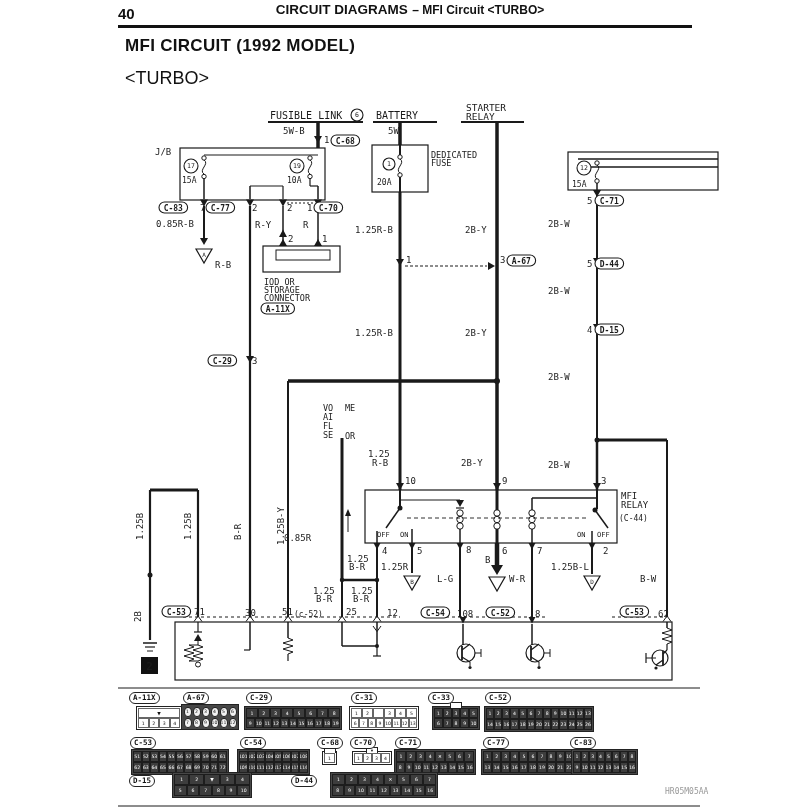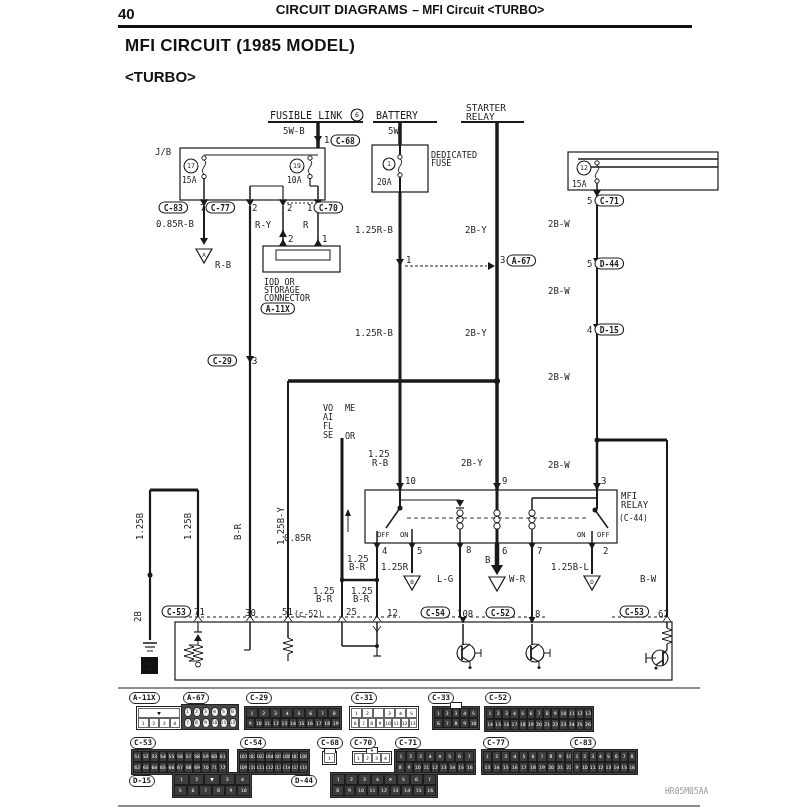--- a/index.html
+++ b/index.html
@@ -4,21 +4,21 @@
 <style>
   html,body{margin:0;padding:0;background:#fff;}
   body{width:810px;height:810px;position:relative;font-family:"Liberation Sans",sans-serif;color:#111;overflow:hidden;}
   .abs{position:absolute;}
   #hdr-num{left:118px;top:5px;font-size:15px;font-weight:bold;}
   #hdr-title{left:150px;top:0;width:520px;text-align:center;font-weight:bold;}
   #hdr-title .hl{font-size:13.5px;}
   #hdr-title .hr{font-size:12px;}
   #hdr-rule{left:118px;top:25px;width:574px;height:3px;background:#111;}
   #page-title{left:125px;top:36px;font-size:17px;font-weight:bold;letter-spacing:.3px;}
-  #page-subtitle{left:125px;top:68px;font-size:15px;font-weight:bold;}
+  #page-subtitle{left:125px;top:68px;font-size:18px;font-weight:normal;}
   #watermark{left:626px;top:787px;font-size:8px;color:#999;font-family:"DejaVu Sans Mono",monospace;margin-left:39px;}
   svg#diagram{position:absolute;left:0;top:0;}
   svg#diagram text{font-family:"DejaVu Sans Mono",monospace;fill:#1a1a1a;}
   svg#diagram .wire{stroke:#1a1a1a;fill:none;}
   svg#diagram .fill{fill:#1a1a1a;stroke:none;}
   svg#diagram .box{fill:none;stroke:#1a1a1a;}
   
   .cref{position:absolute;border:1.2px solid #222;border-radius:7px;background:#fff;
         font:bold 7.5px "DejaVu Sans Mono",monospace;padding:1px 3px;line-height:1;z-index:3;}
   .cbody{position:absolute;border:1px solid #222;background:#fff;display:flex;flex-direction:column;padding:1px;box-sizing:border-box;}
@@ -33,21 +33,21 @@
 </style>
 </head>
 <body>
 
 <div class="abs" id="hdr-num">40</div>
 <div class="abs" id="hdr-title">
   <span class="hl">CIRCUIT DIAGRAMS</span>
   <span class="hr">– MFI Circuit  &lt;TURBO&gt;</span>
 </div>
 <div class="abs" id="hdr-rule"></div>
-<div class="abs" id="page-title">MFI CIRCUIT (1985 MODEL)</div>
+<div class="abs" id="page-title">MFI CIRCUIT (1992 MODEL)</div>
 <div class="abs" id="page-subtitle">&lt;TURBO&gt;</div>
 
 <svg id="diagram" width="810" height="810" viewBox="0 0 810 810">
 
   <g>
     <line class="wire" x1="268" y1="122" x2="363" y2="122" stroke-width="2"></line>
     <line class="wire" x1="373" y1="122" x2="437" y2="122" stroke-width="2"></line>
     <line class="wire" x1="461" y1="122" x2="524" y2="122" stroke-width="2"></line>
   </g>
 

